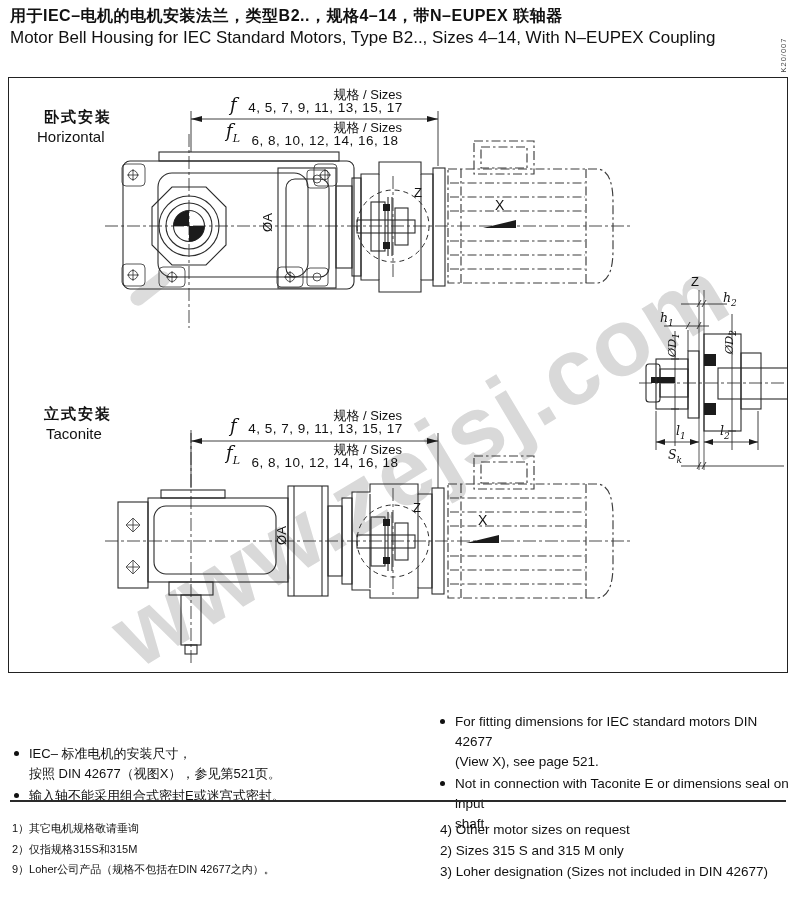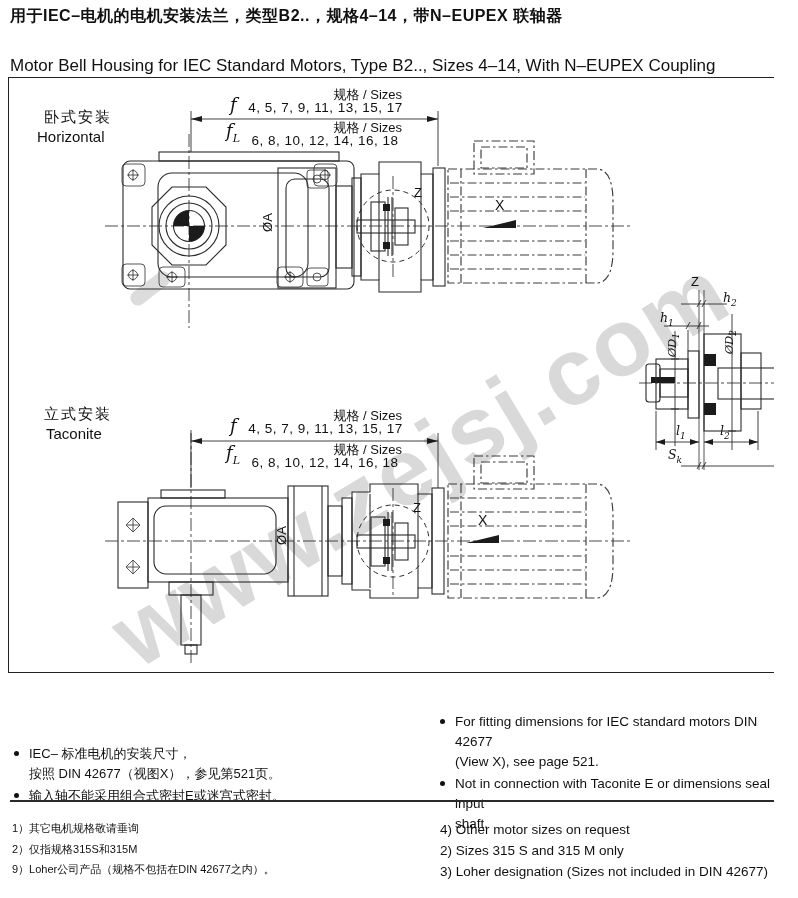--- a/index.html
+++ b/index.html
@@ -1,25 +1,25 @@
 <!DOCTYPE html>
 <html><head>
 <meta charset="utf-8">
 <style>
   html,body{margin:0;padding:0;background:#fff;}
   .page{position:relative;width:774px;height:898px;background:#ffffff;overflow:hidden;
-        font-family:"Liberation Sans","DejaVu Sans",sans-serif;color:#111;}
+        font-family:"Liberation Sans","DejaVu Sans",sans-serif;color:#111;padding-left:21px;}
   .abs{position:absolute;}
   .t-zh{font-size:16px;font-weight:700;letter-spacing:.5px;white-space:nowrap;}
-  .t-en{font-size:17px;font-weight:400;white-space:nowrap;margin-top:28px;}
+  .t-en{font-size:17px;font-weight:400;white-space:nowrap;}
   .pcode{font-size:7.5px;color:#444;letter-spacing:1px;transform:rotate(-90deg);white-space:nowrap;text-align:center;}
   .dbox{left:8px;top:77px;width:780px;height:596px;border:1.6px solid #222;box-sizing:border-box;overflow:hidden;}
   .wm{font-size:95px;font-weight:700;color:#d9d9d9;white-space:nowrap;transform:rotate(-31deg);
       letter-spacing:2px;user-select:none;}
-  .mount-zh{font-size:15px;font-weight:400;letter-spacing:2px;white-space:nowrap;}
+  .mount-zh{font-size:15px;font-weight:700;letter-spacing:2px;white-space:nowrap;}
   .mount-en{font-size:15px;white-space:nowrap;}
   .sizes-t{font-size:13px;width:150px;text-align:right;white-space:nowrap;}
   .sizes-v{font-size:13.5px;width:165px;text-align:center;white-space:nowrap;letter-spacing:.5px;}
   .dimlab{font-size:18px;font-style:italic;font-family:"DejaVu Serif","Liberation Serif",serif;white-space:nowrap;}
   .dimlab sub{font-size:11px;}
   .small-lab{font-size:13px;white-space:nowrap;}
   .rot{transform:rotate(-90deg);transform-origin:center center;}
   .dlab{font-size:12.5px;font-style:italic;font-family:"DejaVu Serif","Liberation Serif",serif;white-space:nowrap;}
   .dlab sub{font-size:9px;}
   svg .ln{fill:none;stroke:#2b2b2b;stroke-width:1.1;}

